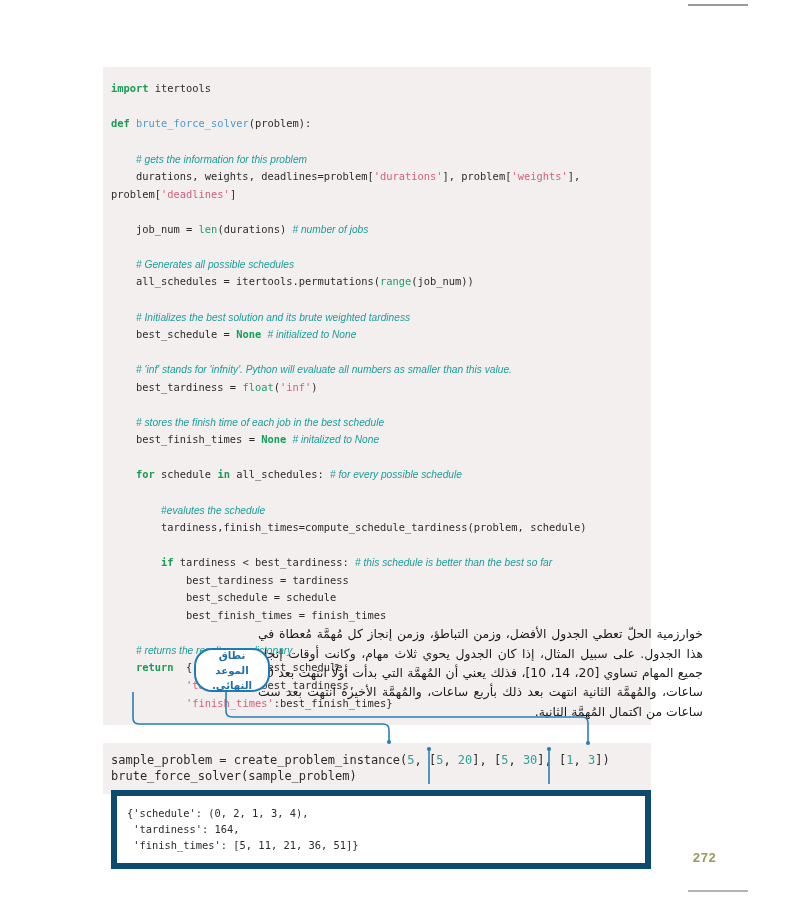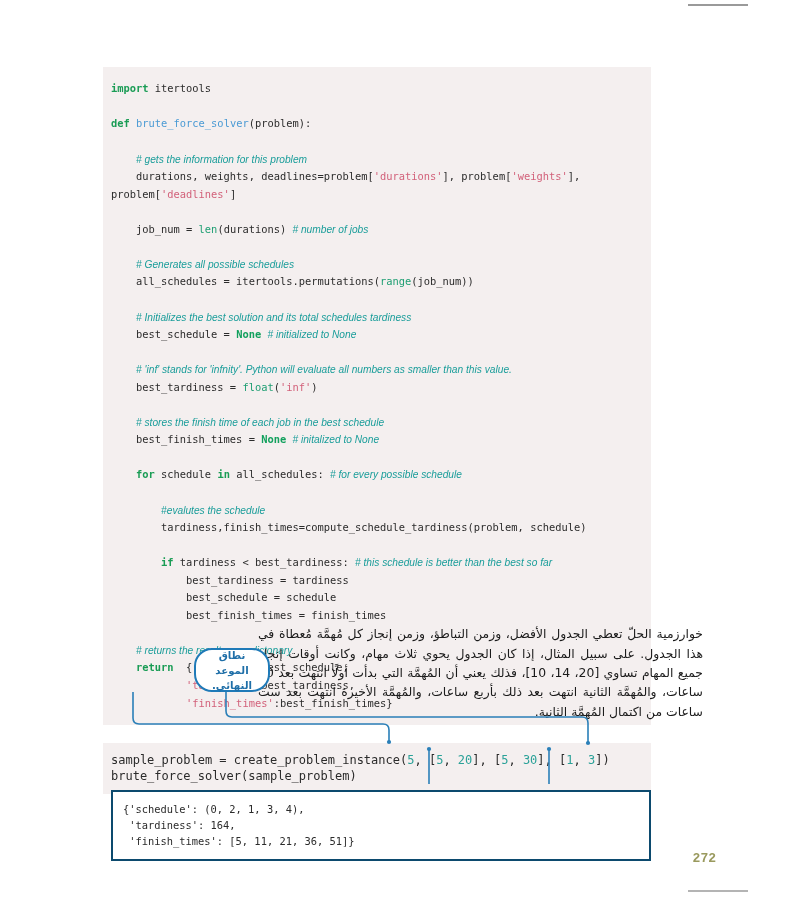--- a/index.html
+++ b/index.html
@@ -56,21 +56,21 @@
     font-size: 12px;
     line-height: 16px;
   }
   #output-code {
     position: absolute;
     left: 111px;
     top: 780px;
     width: 540px;
     box-sizing: border-box;
     background: #ffffff;
-    border: 2px solid #0c4a6e;
+    border: 6px solid #0c4a6e;
     padding: 9px 0 10px 10px;
     font-family: "DejaVu Sans Mono", "Liberation Mono", monospace;
     font-size: 10.4px;
     line-height: 16px;
     white-space: pre;
     color: #2b2b2b;
   }
 
   
   .kw   { color: #1a9c55; font-weight: bold; }
@@ -151,21 +151,21 @@
 <span></span>
 <span><span>    </span><span class="cmt"># gets the information for this problem</span></span>
 <span><span>    durations, weights, deadlines=problem[</span><span class="str">'durations'</span><span>], problem[</span><span class="str">'weights'</span><span>],</span></span>
 <span><span>problem[</span><span class="str">'deadlines'</span><span>]</span></span>
 <span></span>
 <span><span>    job_num = </span><span class="bi">len</span><span>(durations) </span><span class="cmt"># number of jobs</span></span>
 <span></span>
 <span><span>    </span><span class="cmt"># Generates all possible schedules</span></span>
 <span><span>    all_schedules = itertools.permutations(</span><span class="bi">range</span><span>(job_num))</span></span>
 <span></span>
-<span><span>    </span><span class="cmt"># Initializes the best solution and its total schedules tardiness</span></span>
+<span><span>    </span><span class="cmt"># Initializes the best solution and its brute weighted tardiness</span></span>
 <span><span>    best_schedule = </span><span class="none">None</span><span> </span><span class="cmt"># initialized to None</span></span>
 <span></span>
 <span><span>    </span><span class="cmt"># 'inf' stands for 'infnity'. Python will evaluate all numbers as smaller than this value.</span></span>
 <span><span>    best_tardiness = </span><span class="bi">float</span><span>(</span><span class="str">'inf'</span><span>)</span></span>
 <span></span>
 <span><span>    </span><span class="cmt"># stores the finish time of each job in the best schedule</span></span>
 <span><span>    best_finish_times = </span><span class="none">None</span><span> </span><span class="cmt"># initalized to None</span></span>
 <span></span>
 <span><span>    </span><span class="kw">for</span><span> schedule </span><span class="kw">in</span><span> all_schedules: </span><span class="cmt"># for every possible schedule</span></span>
 <span></span>

